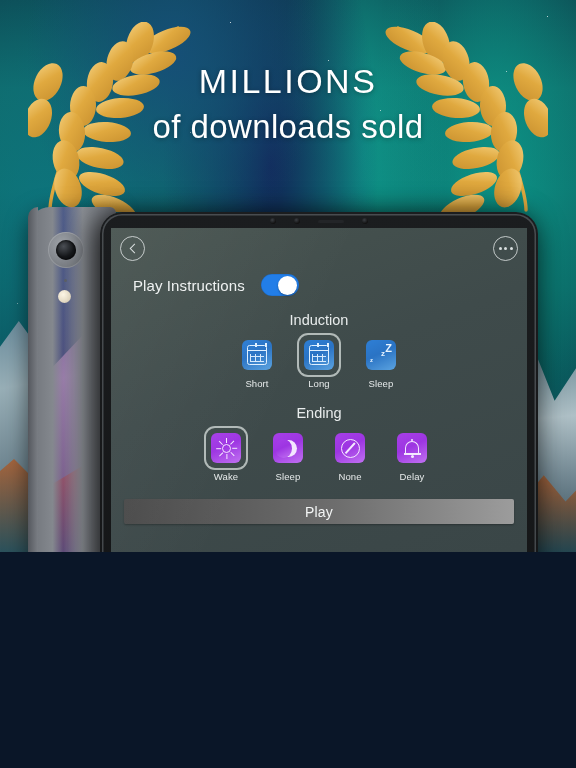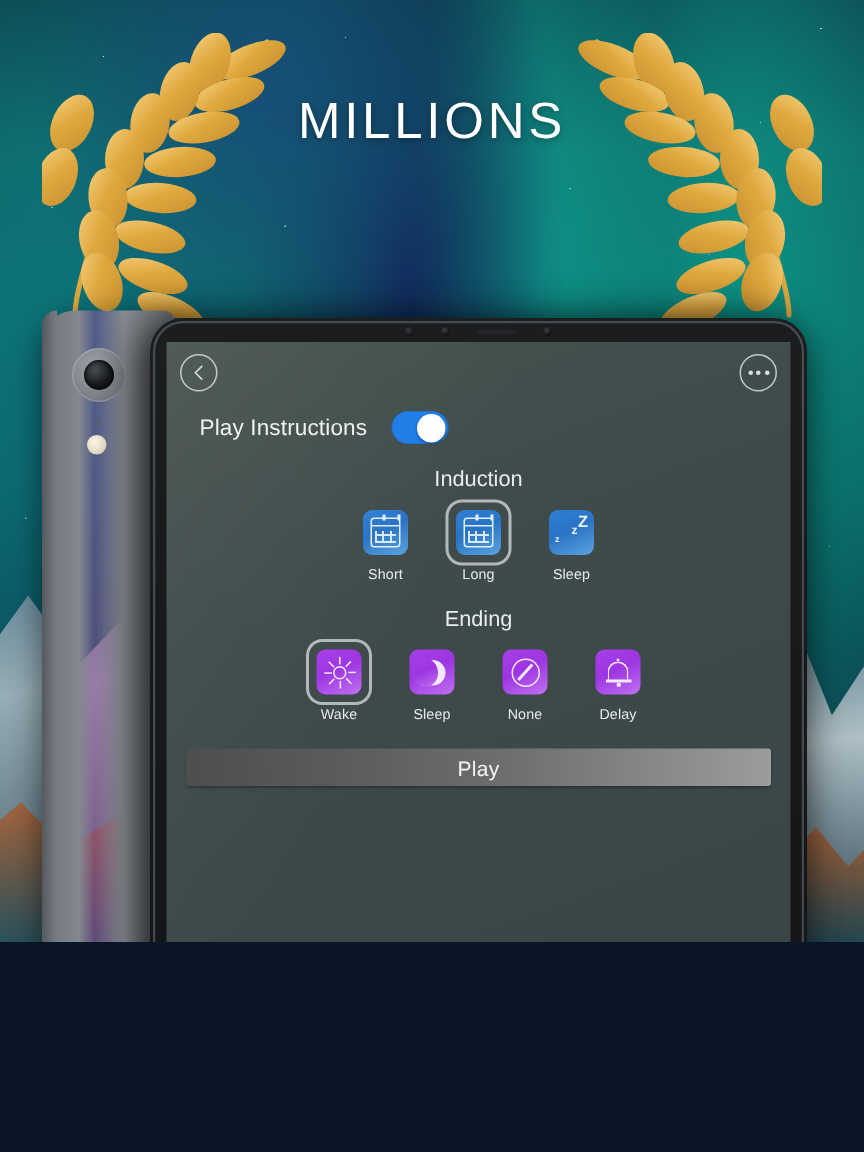--- a/index.html
+++ b/index.html
@@ -3,21 +3,21 @@
 <meta charset="utf-8">
 <style>
   * { box-sizing: border-box; margin: 0; padding: 0; }
   html, body {
     width: 576px; height: 768px;
     overflow: hidden;
     font-family: "Liberation Sans", sans-serif;
     background: #0a1628;
   }
 
-  #stage { position: relative; width: 576px; height: 628px; overflow: hidden; }
+  #stage { position: relative; width: 576px; height: 552px; overflow: hidden; }
 
   
   .bg {
     position: absolute; inset: 0;
     background:
       radial-gradient(ellipse 210px 300px at 30% 10%, rgba(22,78,120,0.95) 0%, rgba(16,48,84,0) 70%),
       radial-gradient(ellipse 150px 420px at 47% 30%, rgba(18,36,90,0.92) 0%, rgba(18,36,90,0) 72%),
       radial-gradient(ellipse 120px 520px at 63% 28%, rgba(16,180,160,0.55) 0%, rgba(16,180,160,0) 70%),
       radial-gradient(ellipse 170px 600px at 86% 35%, rgba(12,170,150,0.62) 0%, rgba(12,150,140,0) 72%),
       radial-gradient(ellipse 200px 500px at 8% 45%, rgba(14,120,140,0.55) 0%, rgba(14,120,140,0) 72%),
@@ -303,20 +303,21 @@
         <ellipse cx="38" cy="138" rx="13" ry="20" transform="rotate(-12 38 138)"></ellipse>
         <ellipse cx="74" cy="162" rx="24" ry="10" transform="rotate(18 74 162)"></ellipse>
         <ellipse cx="40" cy="166" rx="13" ry="20" transform="rotate(-18 40 166)"></ellipse>
         <ellipse cx="86" cy="186" rx="24" ry="10" transform="rotate(24 86 186)"></ellipse>
         <ellipse cx="20" cy="60" rx="13" ry="20" transform="rotate(26 20 60)"></ellipse>
         <ellipse cx="10" cy="96" rx="13" ry="20" transform="rotate(20 10 96)"></ellipse>
       </g>
     </svg>
 
     <div class="hero-title">MILLIONS</div>
+    <div class="hero-sub">of downloads sold</div>
   </div>
 
   <div class="ipad-back">
     <div class="ipad-back-edge"></div>
     <div class="ipad-cam-ring">
       <div class="ipad-cam-lens"></div>
     </div>
     <div class="ipad-mic"></div>
     <div class="ipad-flash"></div>
   </div>

